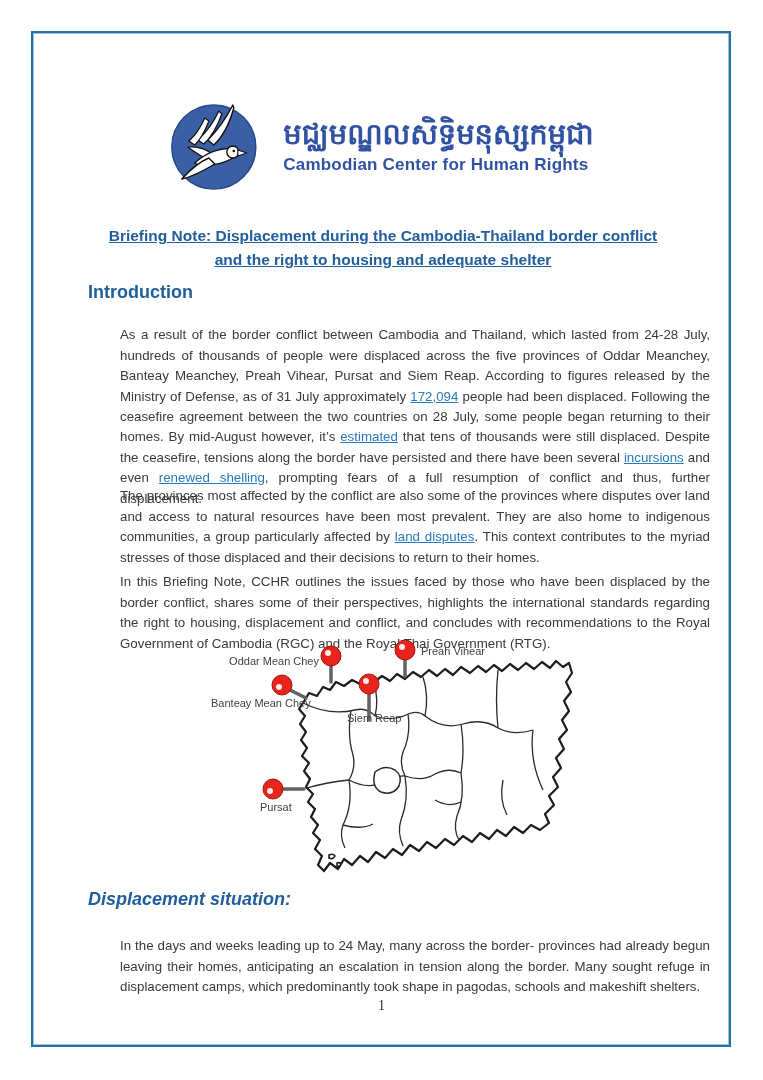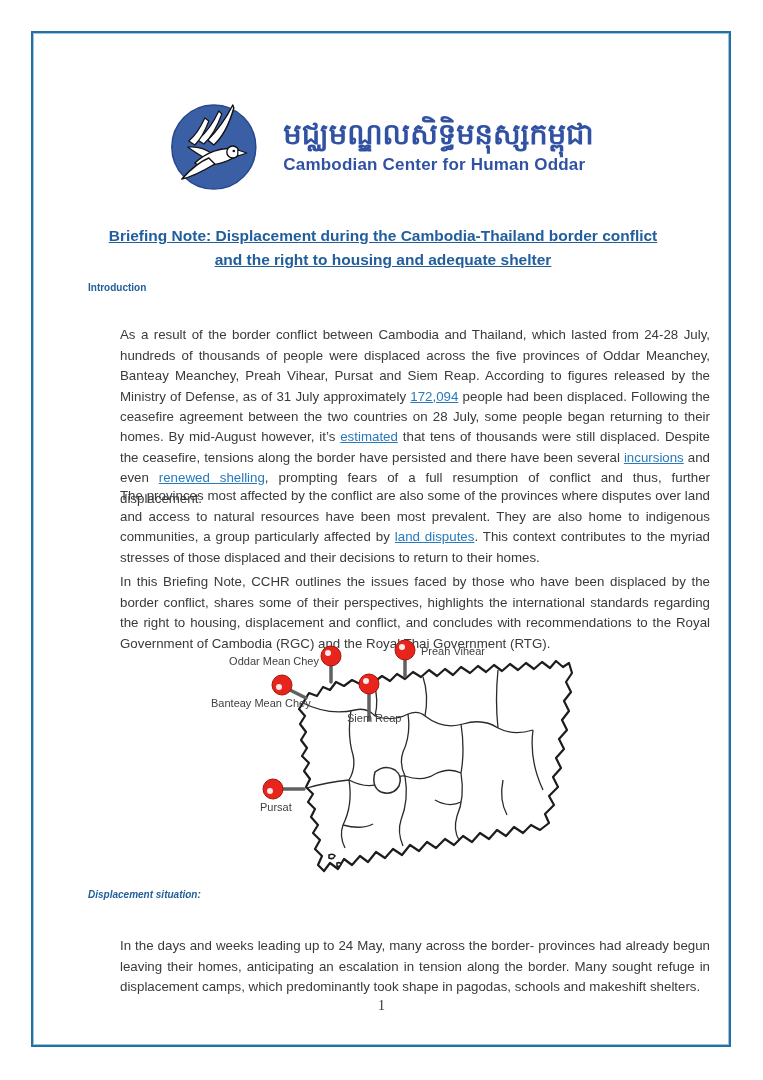--- a/index.html
+++ b/index.html
@@ -45,21 +45,21 @@
     position: absolute;
     top: 224px; left: 88px; width: 590px;
     text-align: center;
     color: #215e9b; font-size: 15.5px; font-weight: bold;
     line-height: 24px;
   }
   .title-block span { text-decoration: underline; }
   .section-heading {
     position: absolute;
     left: 88px; width: 590px;
-    color: #215e9b; font-size: 10px; font-weight: bold;
+    color: #215e9b; font-size: 18px; font-weight: bold;
   }
   .h-intro { top: 282px; }
   .h-displacement { top: 889px; font-style: italic; }
   .body-para {
     position: absolute;
     left: 72px; width: 590px;
     color: #3a3a3a;
     font-size: 13.3px; line-height: 20.4px;
     text-align: justify;
     margin-left: 48px;
@@ -104,21 +104,21 @@
       <path fill="#ffffff" stroke="#111111" stroke-width="1.2" stroke-linejoin="round" d="M35,20 C31,29 26,37 19,43 L25,47 C32,40 36,31 39,23 Z"></path>
       <path fill="#ffffff" stroke="#111111" stroke-width="1.2" stroke-linejoin="round" d="M18,49 C27,48 36,51 43,56 L38,62 C30,57 23,53 18,49 Z"></path>
       <path fill="#ffffff" stroke="#111111" stroke-width="1.4" stroke-linejoin="round" d="M25,65 C37,54 52,49 63,51 C67,52 69,55 66,58 C57,65 42,68 30,68 Z"></path>
       <path fill="#ffffff" stroke="#111111" stroke-width="1.4" stroke-linejoin="round" d="M12,81 C21,71 29,64 39,60 L45,66 C35,72 22,79 12,81 Z"></path>
       <circle cx="63" cy="54" r="6" fill="#ffffff" stroke="#111111" stroke-width="1.4"></circle>
       <path fill="#ffffff" stroke="#111111" stroke-width="1.2" stroke-linejoin="round" d="M68,52 L77,55 L68,58 Z"></path>
       <circle cx="64" cy="53" r="1.3" fill="#111111"></circle>
     </svg>
     <div class="logo-text">
       <div class="logo-khmer">មជ្ឈមណ្ឌលសិទ្ធិមនុស្សកម្ពុជា</div>
-      <div class="logo-english">Cambodian Center for Human Oddar</div>
+      <div class="logo-english">Cambodian Center for Human Rights</div>
     </div>
   </div>
 
   <div class="title-block">
     <span>Briefing Note: Displacement during the Cambodia-Thailand border conflict</span><br>
     <span>and the right to housing and adequate shelter</span>
   </div>
 
   <div class="section-heading h-intro">Introduction</div>
 

